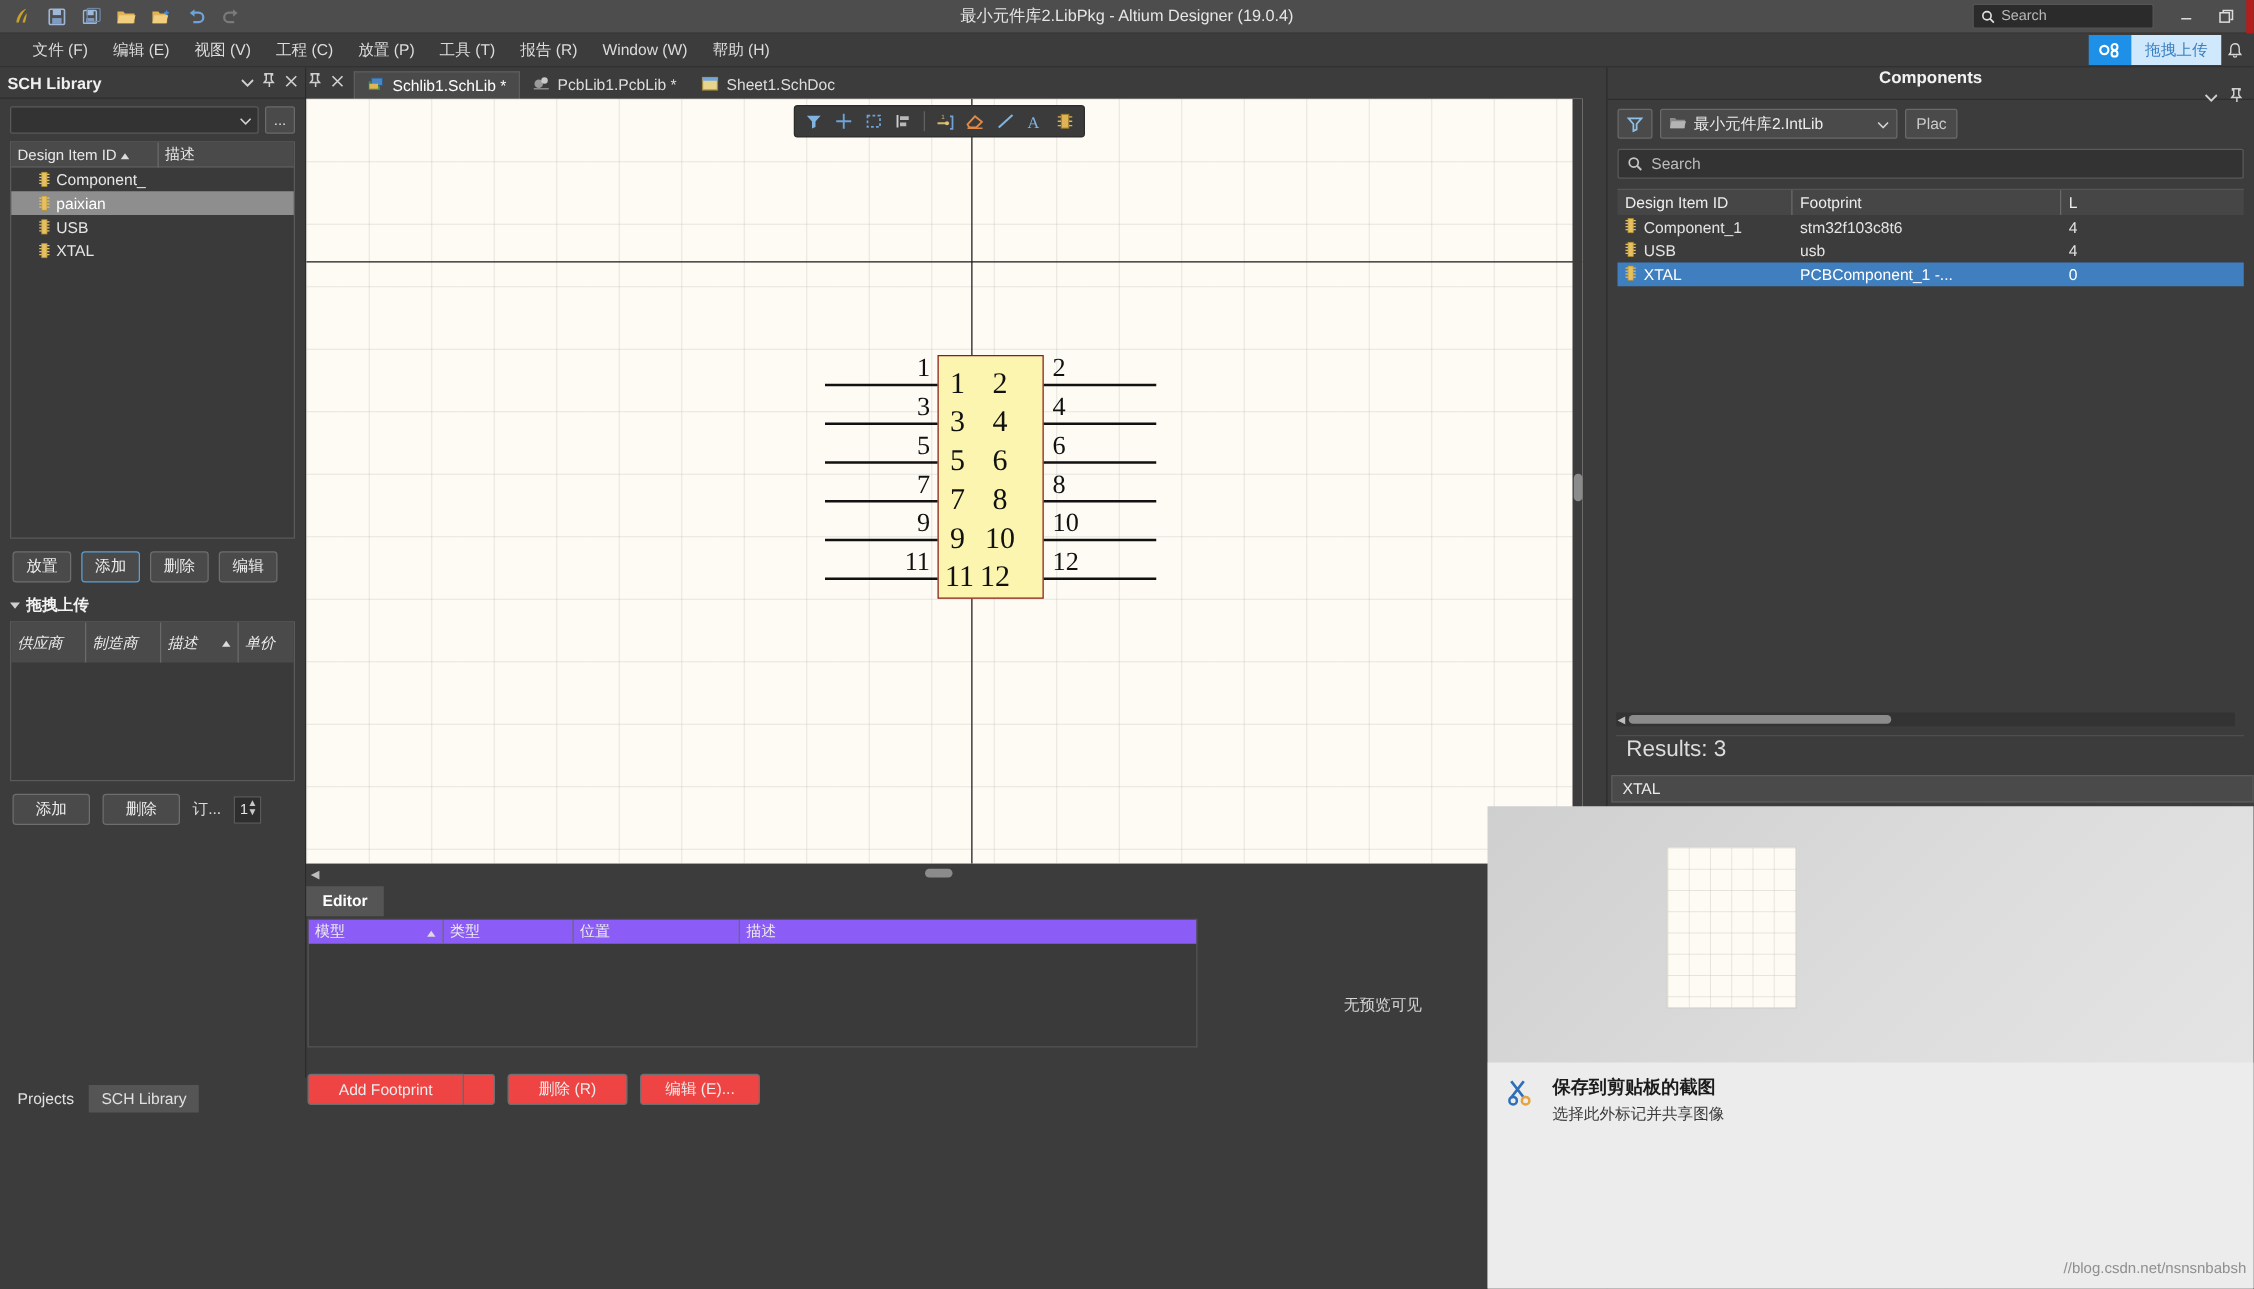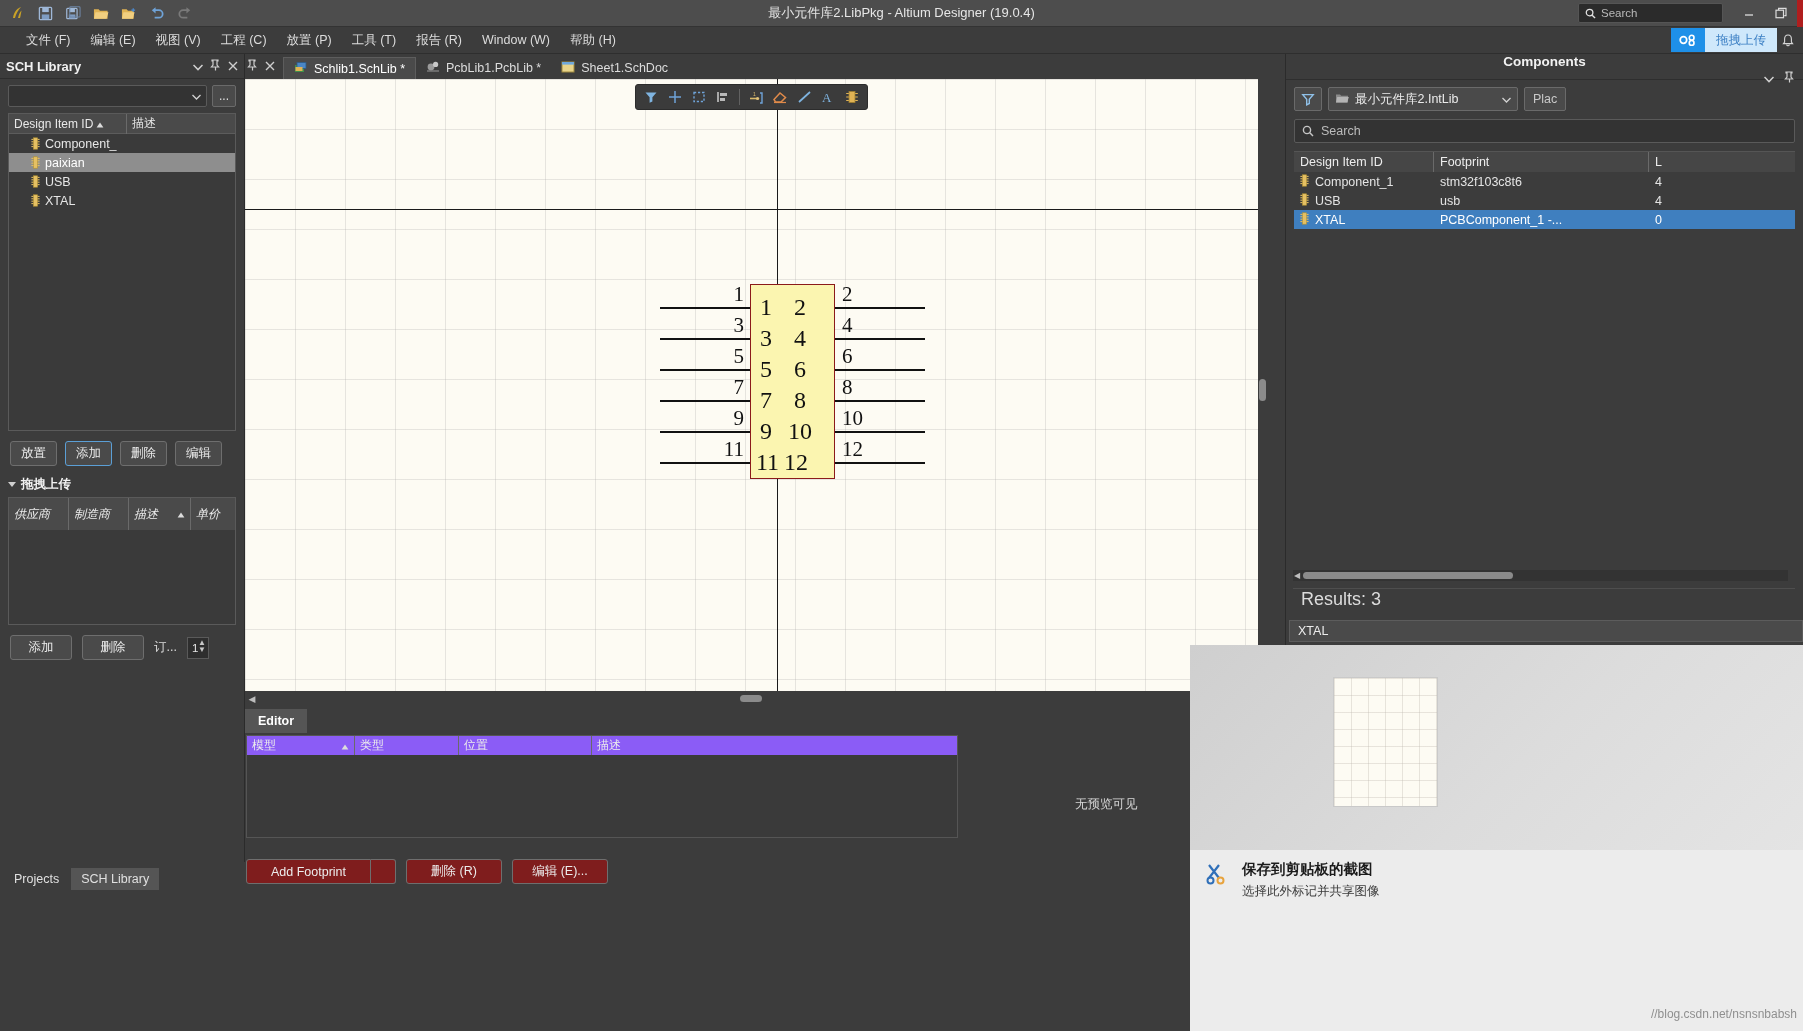--- a/index.html
+++ b/index.html
@@ -219,21 +219,21 @@
   }
   .et-head { display:flex; height:19px; background:#8b5cf6; font-size:12px; color:#ececec; }
   .et-cell { display:flex; align-items:center; padding:0 5px; border-right:1px solid #6a6a6a; height:19px; gap:4px;}
   .no-preview {
     position:absolute; left:1075px; top:796px; font-size:12.5px; color:#d6d6d6;
   }
   .footprint-btns {
     position:absolute; left:246px; top:859px; display:flex; gap:10px; align-items:center;
   }
   .fp-btn {
-    height:25px; background:#7f1d1d; border:1px solid #6e6e6e; border-radius:3px;
+    height:25px; background:#ef4444; border:1px solid #6e6e6e; border-radius:3px;
     font-size:12.5px; color:#ececec; display:flex; align-items:center;
     justify-content:center; padding:0 12px;
   }
   .fp-split { display:flex; }
   .fp-split .main { border-radius:3px 0 0 3px; width:125px; }
   .fp-split .arrow { border-radius:0 3px 3px 0; border-left:none; width:20px; }
 
   
   .right-panel {
     position:absolute; left:1285px; top:54px; width:518px; height:977px;

